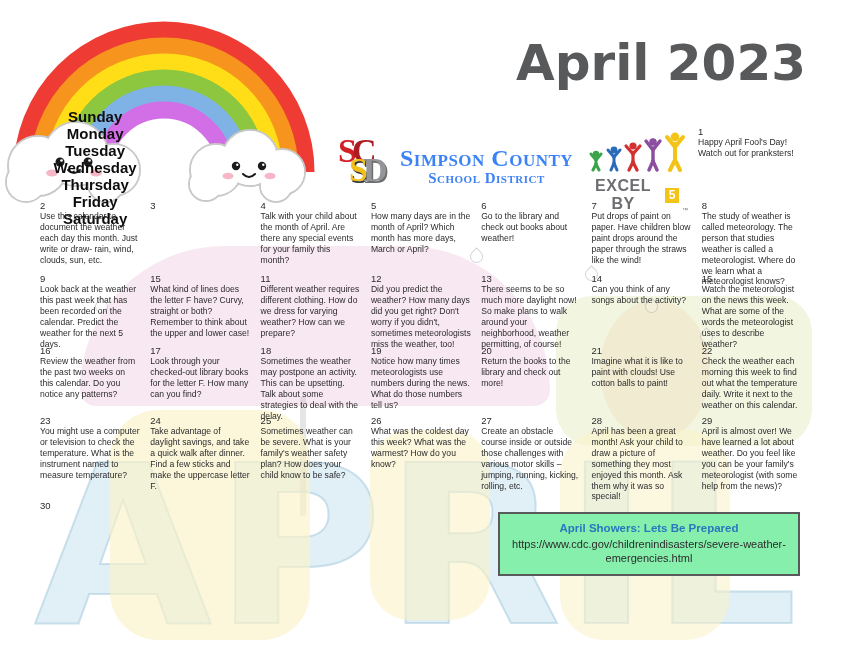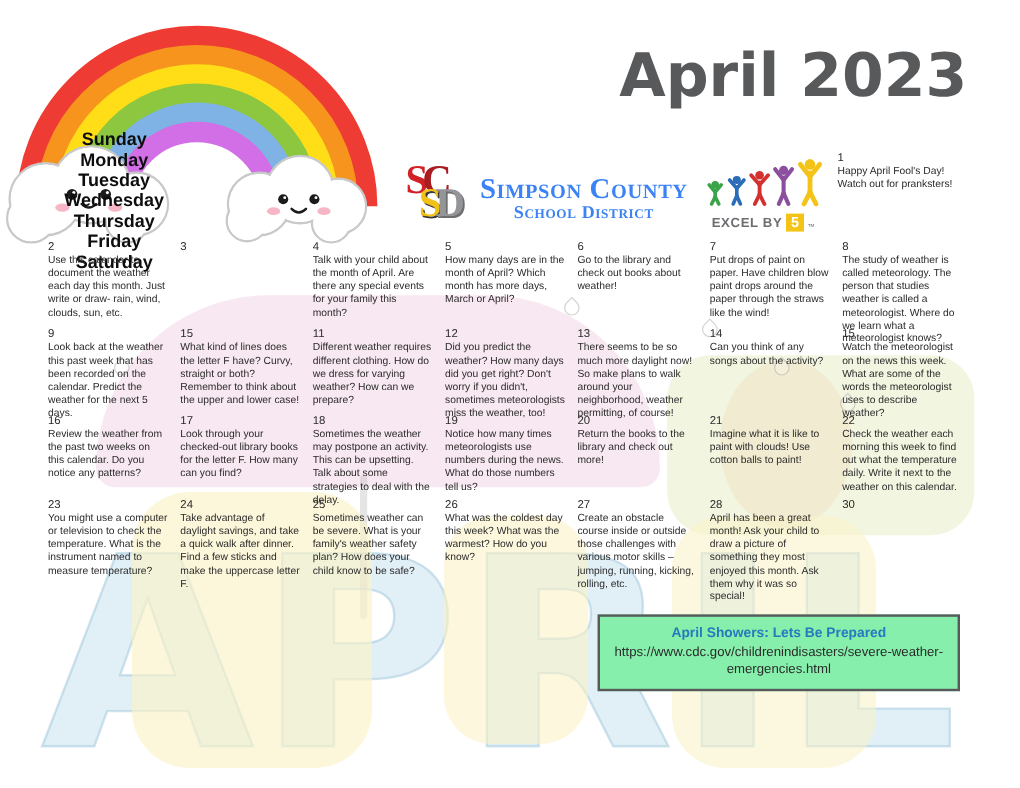--- a/index.html
+++ b/index.html
@@ -46,21 +46,21 @@
   #scsd-mark .l1 .g2{color:#a81c22;}
   #scsd-mark .l2{position:absolute;top:13px;left:11px;font-size:34px;letter-spacing:-5px;}
   #scsd-mark .l2 .g1{color:#f2c118;text-shadow:1.5px 1.5px 0 #3a3a3a;}
   #scsd-mark .l2 .g2{color:#939598;text-shadow:1.5px 1.5px 0 #6e6e6e;}
   #district-name{font-family:"Liberation Serif",serif;font-weight:bold;color:#3b82f6;text-align:center;}
   #district-name .n1{font-variant:small-caps;font-size:24px;line-height:1;letter-spacing:0.5px;}
   #district-name .n2{font-variant:small-caps;font-size:15px;line-height:1.1;letter-spacing:0.5px;}
 
   #excel-logo{position:absolute;left:584px;top:130px;z-index:3;width:104px;text-align:center;}
   #excel-text{display:flex;align-items:center;justify-content:center;gap:3px;margin-top:1px;}
-  #excel-label{font-weight:bold;font-size:11px;color:#6d6e71;letter-spacing:0.5px;}
+  #excel-label{font-weight:bold;font-size:16px;color:#6d6e71;letter-spacing:0.5px;}
   #excel-five{width:15px;height:15px;background:#f3c317;color:#ffffff;font-weight:bold;font-size:12px;
      line-height:15px;text-align:center;display:inline-block;}
   #excel-tm{font-size:6px;color:#6d6e71;align-self:flex-end;}
 
   
   #cell-1{position:absolute;left:698px;top:126px;width:114px;z-index:3;}
   #calendar-grid{position:absolute;left:40px;top:200px;width:772px;z-index:3;display:grid;
      grid-template-columns:repeat(7,110.3px);grid-template-rows:73px 72px 70px 85px auto;}
   .cell{padding-right:10px;box-sizing:border-box;}
   .cell-date{font-size:9.5px;line-height:1.2;color:#2b2b2b;}
@@ -331,20 +331,24 @@
     </div>
       <div class="cell">
       <div class="cell-date">27</div>
       <div class="cell-text">Create an obstacle course inside or outside those challenges with various motor skills – jumping, running, kicking, rolling, etc.</div>
     </div>
       <div class="cell">
       <div class="cell-date">28</div>
       <div class="cell-text">April has been a great month! Ask your child to draw a picture of something they most enjoyed this month. Ask them why it was so special!</div>
     </div>
       <div class="cell">
+      <div class="cell-date">29</div>
+      <div class="cell-text">April is almost over! We have learned a lot about weather. Do you feel like you can be your family's meteorologist (with some help from the news)?</div>
+    </div>
+      <div class="cell">
       <div class="cell-date">30</div>
     </div>
     </div>
 
   <div id="notice-box">
     <div id="notice-title">April Showers: Lets Be Prepared</div>
     <div id="notice-url">https://www.cdc.gov/childrenindisasters/severe-weather-emergencies.html</div>
   </div>
 
 </div>

